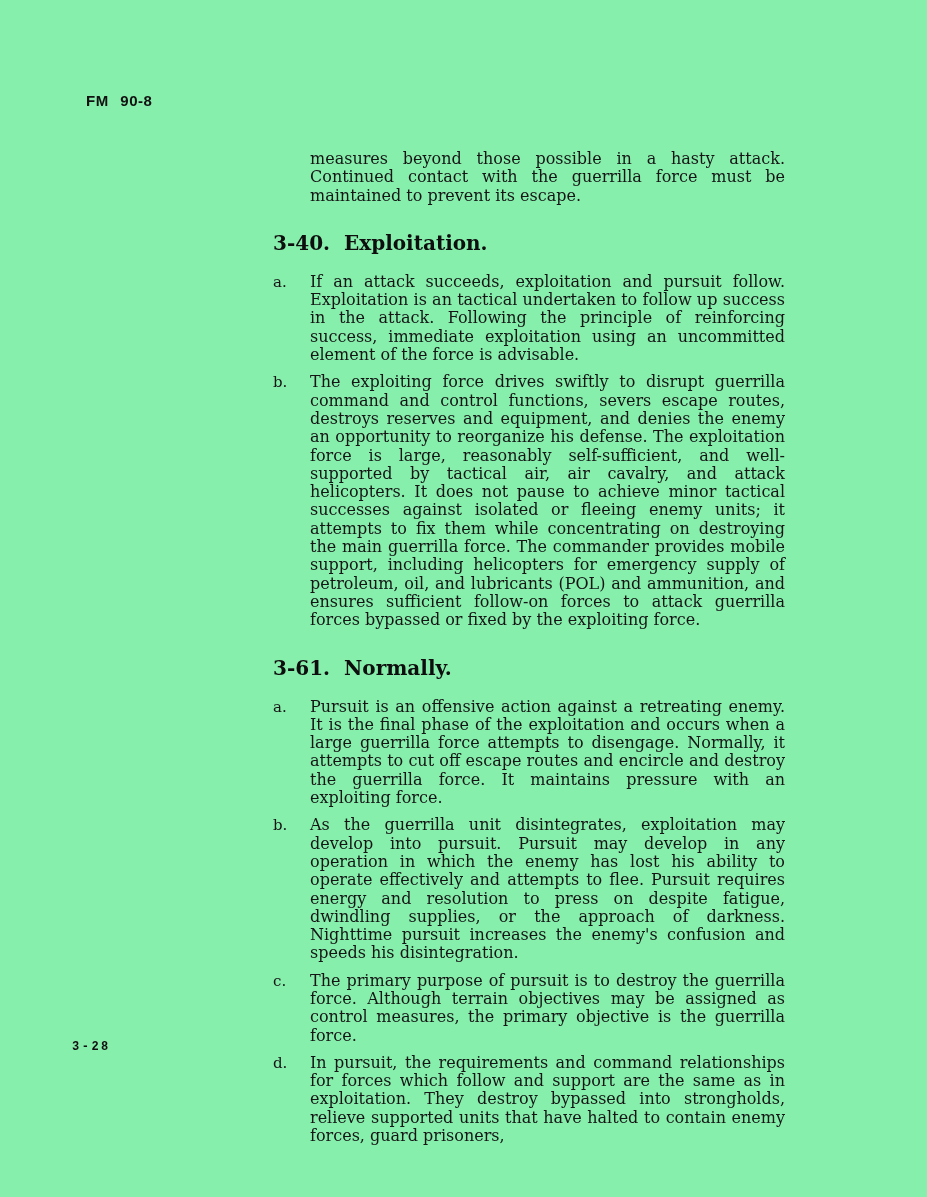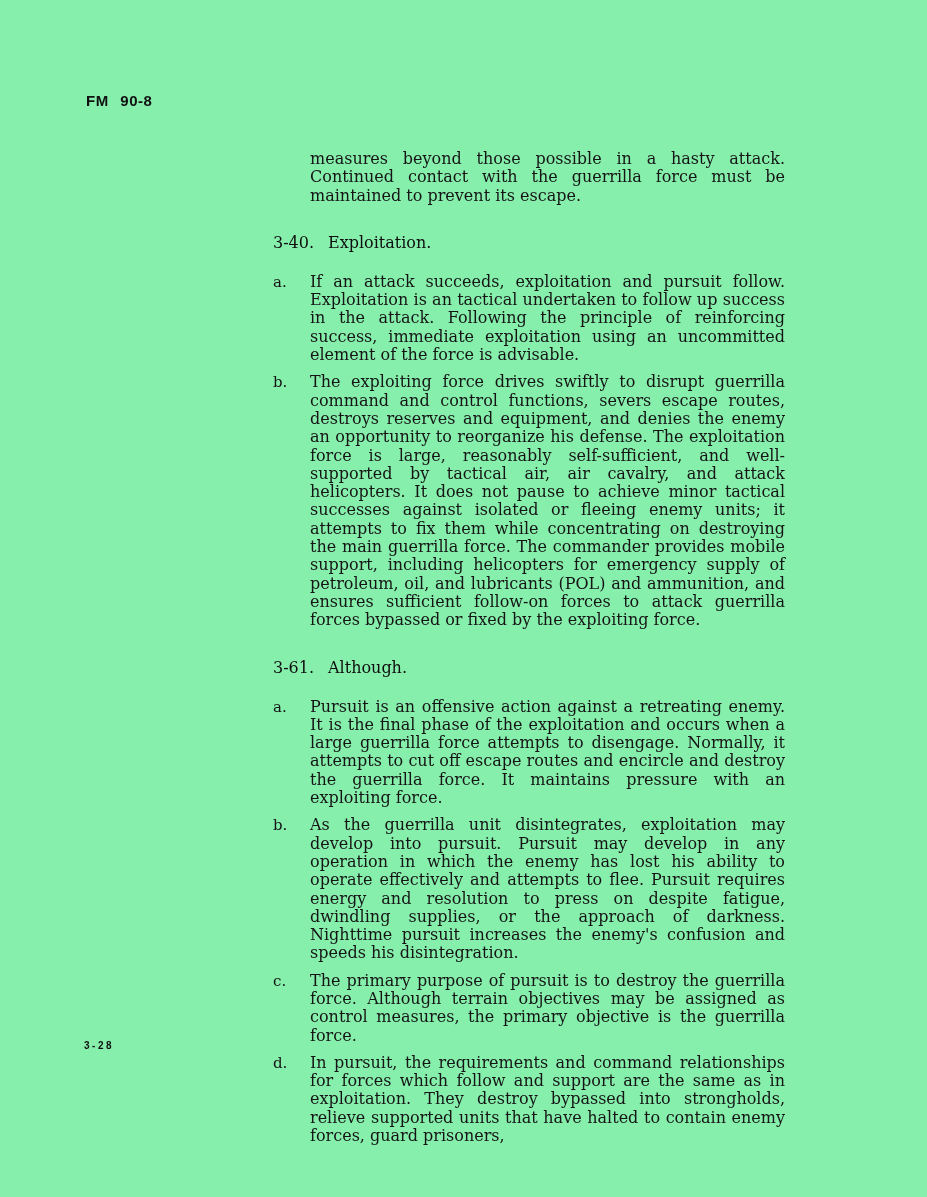--- a/index.html
+++ b/index.html
@@ -34,47 +34,47 @@
     font-size: 16px;
     line-height: 18.3px;
     text-align: justify;
     color: #151515;
   }
   .intro-paragraph {
     margin-left: 37px;
   }
   .section-heading {
     font-family: "DejaVu Serif", serif;
-    font-weight: 400;
-    font-size: 16px;
+    font-weight: 700;
+    font-size: 20px;
     line-height: 24px;
     color: #0e0e0e;
     margin-top: 26px;
     margin-bottom: 18px;
   }
   .section-heading .sec-num { margin-right: 14px; }
   .list-item {
     display: flex;
     margin-bottom: 9px;
   }
   .item-label {
     flex: 0 0 37px;
     font-size: 15px;
     line-height: 18.3px;
     color: #151515;
   }
   .item-text { flex: 1; }
   .section { margin-bottom: 4px; }
   .doc-footer {
     position: absolute;
-    left: 84px;
+    left: 72px;
     top: 1040px;
-    font-family: Liberation Sans, sans-serif;
+    font-family: Liberation Mono, monospace;
     font-weight: 700;
-    font-size: 10px;
+    font-size: 12px;
     letter-spacing: 2.5px;
     color: #111111;
   }
 </style>
 </head>
 <body>
 
 <div class="page">
 
   <div class="doc-header">FM 90-8</div>
@@ -94,21 +94,21 @@
       </div>
 
       <div class="list-item">
         <span class="item-label">b.</span>
         <p class="body-text item-text">The exploiting force drives swiftly to disrupt guerrilla command and control functions, severs escape routes, destroys reserves and equipment, and denies the enemy an opportunity to reorganize his defense. The exploitation force is large, reasonably self-sufficient, and well-supported by tactical air, air cavalry, and attack helicopters. It does not pause to achieve minor tactical successes against isolated or fleeing enemy units; it attempts to fix them while concentrating on destroying the main guerrilla force. The commander provides mobile support, including helicopters for emergency supply of petroleum, oil, and lubricants (POL) and ammunition, and ensures sufficient follow-on forces to attack guerrilla forces bypassed or fixed by the exploiting force.</p>
       </div>
     </div>
 
     <div class="section">
       <h2 class="section-heading">
-        <span class="sec-num">3-61.</span><span class="sec-title">Although.</span>
+        <span class="sec-num">3-61.</span><span class="sec-title">Normally.</span>
       </h2>
 
       <div class="list-item">
         <span class="item-label">a.</span>
         <p class="body-text item-text">Pursuit is an offensive action against a retreating enemy. It is the final phase of the exploitation and occurs when a large guerrilla force attempts to disengage. Normally, it attempts to cut off escape routes and encircle and destroy the guerrilla force. It maintains pressure with an exploiting force.</p>
       </div>
 
       <div class="list-item">
         <span class="item-label">b.</span>
         <p class="body-text item-text">As the guerrilla unit disintegrates, exploitation may develop into pursuit. Pursuit may develop in any operation in which the enemy has lost his ability to operate effectively and attempts to flee. Pursuit requires energy and resolution to press on despite fatigue, dwindling supplies, or the approach of darkness. Nighttime pursuit increases the enemy's confusion and speeds his disintegration.</p>

